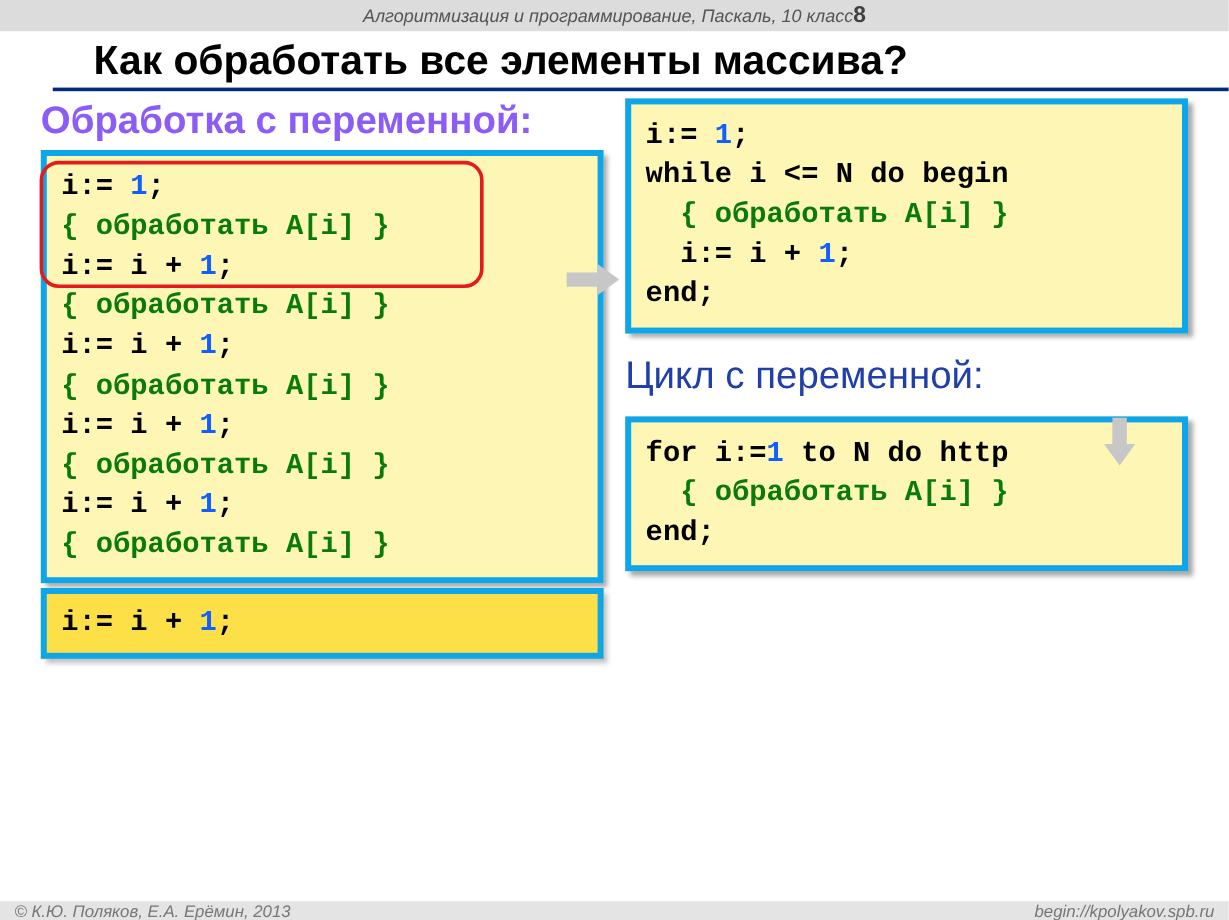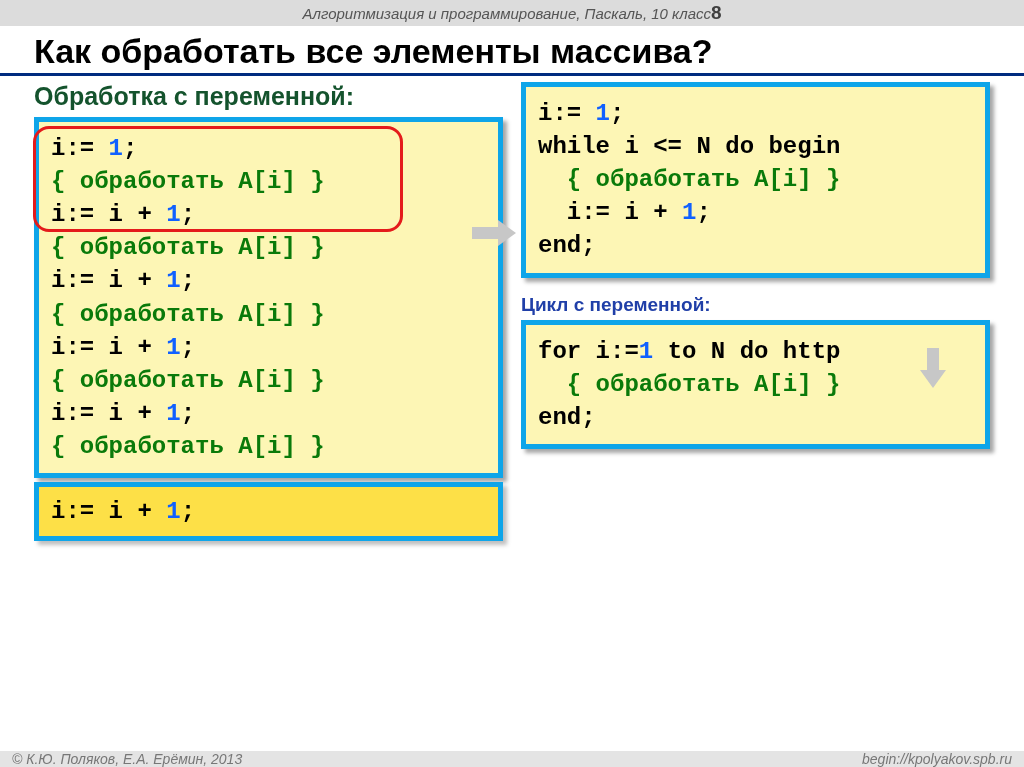--- a/index.html
+++ b/index.html
@@ -21,30 +21,31 @@
     font-size: 15px;
     font-style: italic;
   }
   .top-bar .pgnum { font-weight: bold; font-style: normal; font-size: 19px; color: #404040;}
   .title {
     padding: 6px 34px 2px 34px;
     font-size: 34px;
     font-weight: bold;
     color: #000;
     border-bottom: 3px solid #002b7f;
+    margin-left: 44px;
   }
   .content {
     display: flex;
     padding: 6px 34px 0 34px;
     gap: 18px;
   }
   .col { flex: 1; min-width: 0;}
   .subhead {
-    color: #14532d;
-    font-size: 25px;
+    color: #8b5cf6;
+    font-size: 32px;
     font-weight: bold;
     margin-bottom: 6px;
   }
   .codebox {
     background: #fdf6b5;
     border: 5px solid #0ea5e9;
     box-shadow: 4px 4px 4px rgba(0,0,0,0.35);
     padding: 10px 12px;
     font-family: "Courier New", Courier, monospace;
     font-size: 24px;
@@ -64,23 +65,23 @@
   .ck { color: #000; }             
   pre { font-family: inherit; white-space: pre; }
   .red-callout {
     position: absolute;
     border: 3px solid #e41b1b;
     border-radius: 16px;
     pointer-events: none;
   }
   .rclab {
     color: #203fa8;
-    font-size: 19px;
-    font-weight: bold;
-    margin: 14px 0 4px 0;
+    font-size: 32px;
+    font-weight: normal;
+    margin: 14px 0 16px 0;
   }
   .footer {
     position: absolute;
     bottom: 0;
     left: 0; right: 0;
     background: #e4e4e4;
     height: 16px;
     display: flex;
     align-items: center;
     justify-content: space-between;

